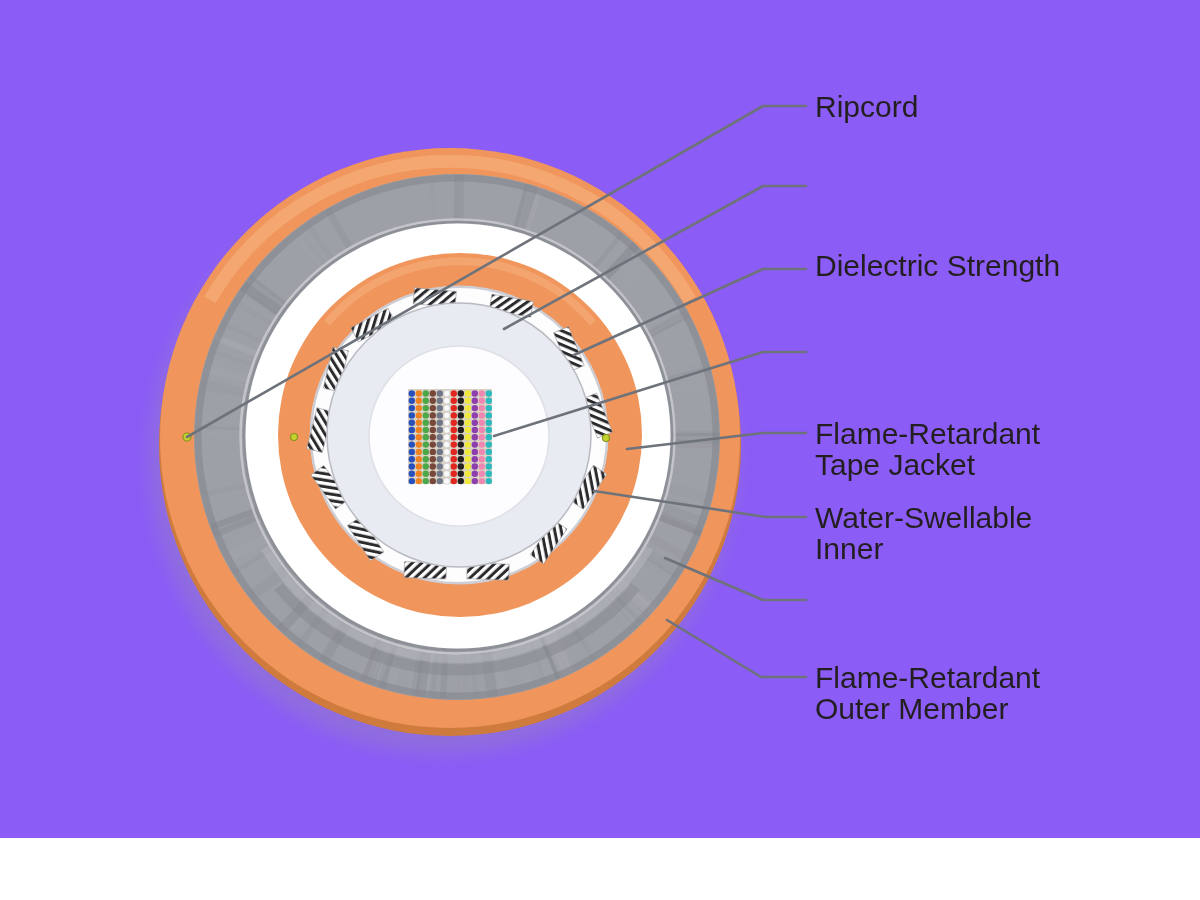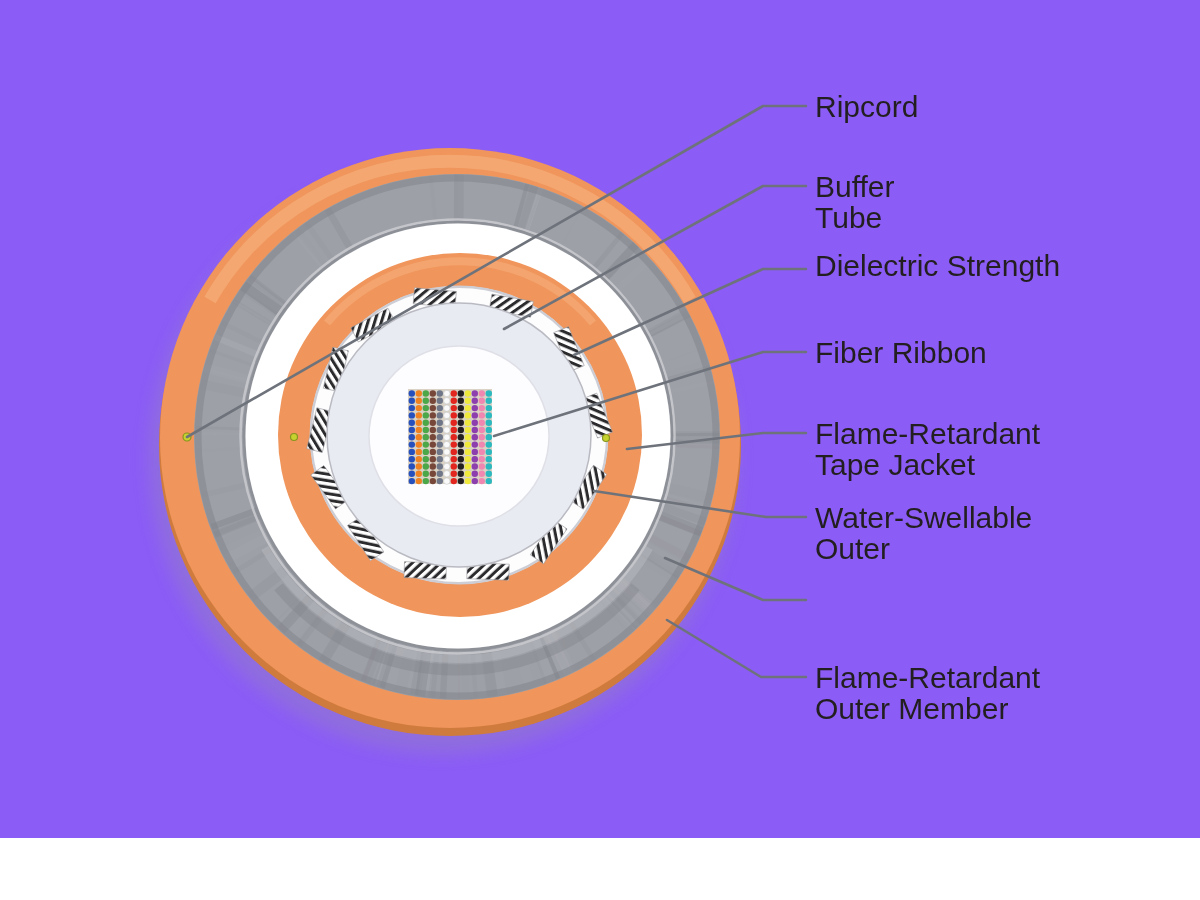--- a/index.html
+++ b/index.html
@@ -361,38 +361,30 @@
     <polyline points="806,517 766,517 594,491"></polyline>
     <polyline points="806,600 763,600 665,558"></polyline>
     <polyline points="806,677 761,677 667,620"></polyline>
   </g>
 </svg>
 
 <div class="lbl" style="top:91px">
   <span>Ripcord</span>
       <span></span>
 </div>
-<div class="lbl" style="top:171px">
-  <span>Buffer</span>
-      <span>Tube</span>
-</div>
 <div class="lbl" style="top:250px">
   <span>Dielectric Strength</span>
-</div>
-<div class="lbl" style="top:337px">
-  <span>Fiber Ribbon</span>
-      <span></span>
 </div>
 <div class="lbl" style="top:418px">
   <span>Flame-Retardant</span>
       <span>Tape Jacket</span>
 </div>
 <div class="lbl" style="top:502px">
   <span>Water-Swellable</span>
-      <span>Outer</span>
+      <span>Inner</span>
 </div>
 <div class="lbl" style="top:585px">
 </div>
 <div class="lbl" style="top:662px">
   <span>Flame-Retardant</span>
       <span>Outer Member</span>
 </div>
 
 </div>
 

